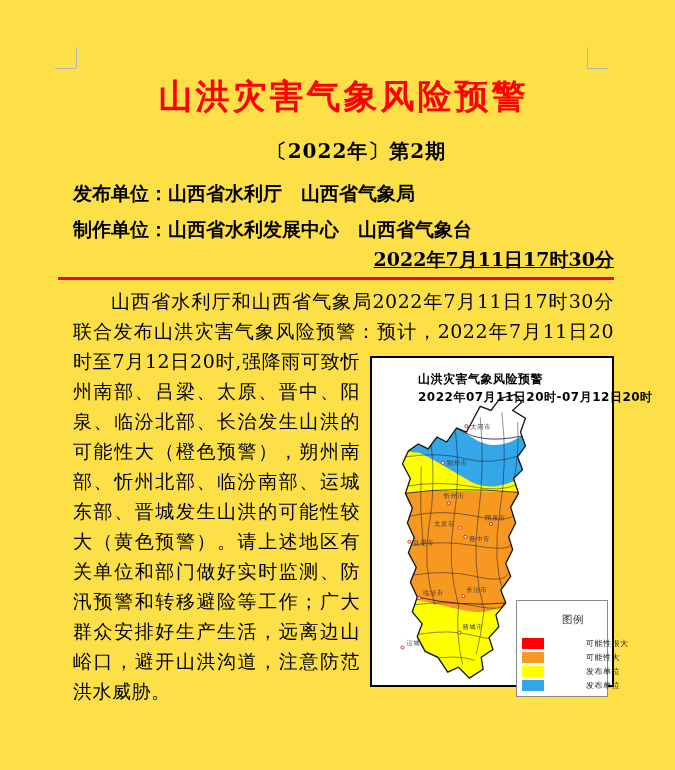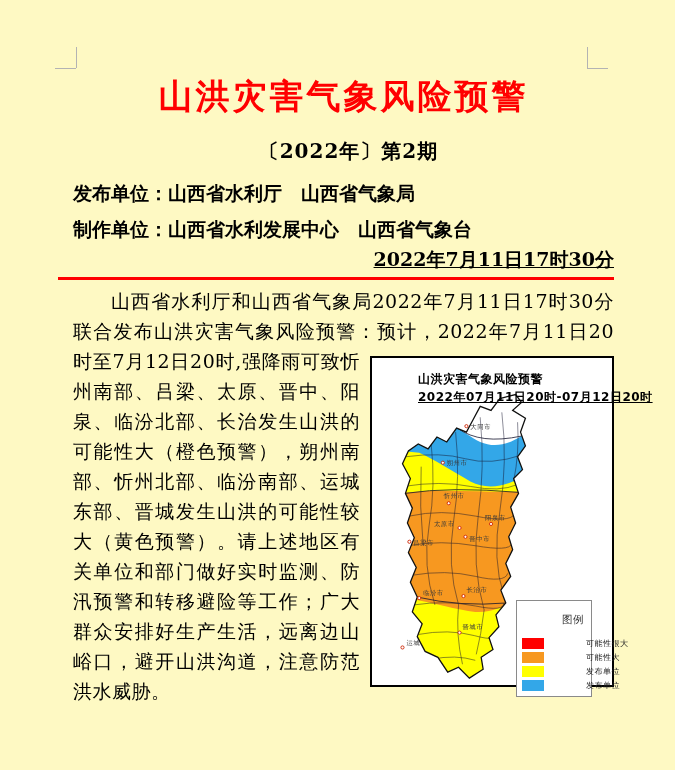--- a/index.html
+++ b/index.html
@@ -1,30 +1,30 @@
 <!DOCTYPE html>
 <html><head>
 <meta charset="utf-8">
 <style>
   html,body { margin:0; padding:0; background:#ffffff; }
   .page {
-    position:relative; width:675px; height:770px; background:#fef9c3;
+    position:relative; width:675px; height:770px; background:#fde047;
     font-family:"DejaVu Serif","Liberation Serif",serif; color:#000;
     overflow:hidden;
   }
   
   .crop { position:absolute; background:#b3b3b3; }
   
   .doc-title {
     position:absolute; left:73px; top:74px; width:541px; margin:0;
     text-align:center; font-size:34px; font-weight:bold; letter-spacing:3px;
     color:#ff0000; line-height:44px;
   }
   .doc-issue {
-    position:absolute; left:78px; top:138px; width:541px;
+    position:absolute; left:86px; top:138px; width:541px;
     text-align:center; font-size:20px; font-weight:bold; letter-spacing:1px;
   }
   .meta-line { position:absolute; left:73px; width:541px; font-size:19px; font-weight:bold; }
   .meta-pub  { top:181px; }
   .meta-prod { top:217px; }
   .doc-date  { position:absolute; left:73px; top:247px; width:541px;
                text-align:right; font-size:19px; font-weight:bold;text-decoration:underline; }
   .red-rule  { position:absolute; left:58px; top:277px; width:556px; height:3px; background:#ff0000; }
 
   
@@ -38,27 +38,27 @@
     float:right; clear:right; position:relative;
     width:240px; height:327px; border:2px solid #000; background:#fff;
     margin-left:10px; margin-top:6px; margin-bottom:4px;
     font-family:"DejaVu Sans","Liberation Sans",sans-serif;
   }
   .map-title, .map-period {
     position:absolute; left:8px; z-index:3; font-weight:bold; font-size:12px;
     white-space:nowrap; color:#000;
   }
   .map-title  { top:6px; }
-  .map-period { top:24px; letter-spacing:0.5px;text-decoration:underline; }
+  .map-period { top:24px; letter-spacing:0.5px; }
   .map-svg { position:absolute; left:0; top:0; z-index:1; }
 
   .legend {
     position:absolute; left:144px; top:242px; z-index:4;
     width:74px; background:#ffffff; border:1px solid #8a8a8a;
-    padding:2px 0 3px 0;
+    padding:2px 16px 3px 0;
   }
   .legend-title { text-align:center; font-size:10.5px; color:#333; margin:1px 0 3px 0; }
   .legend-row { display:flex; align-items:center; height:13px; margin:1px 0; }
   .legend-swatch { width:22px; height:11px; margin:0 4px 0 5px; flex:0 0 auto; }
   .legend-label { font-size:8px; color:#222; white-space:nowrap; }
 </style>
 </head>
 <body>
 
 <div class="page">

